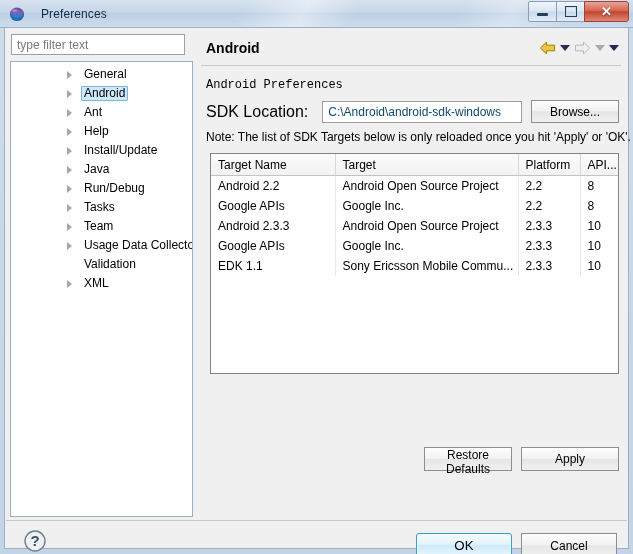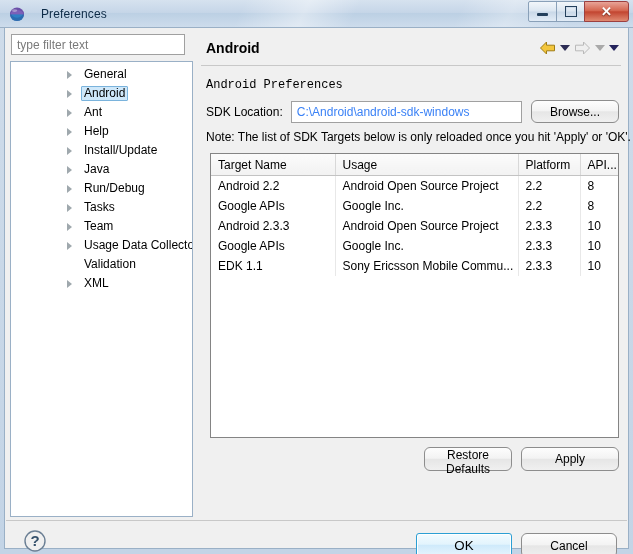--- a/index.html
+++ b/index.html
@@ -243,43 +243,43 @@
   .sdk-row {
     position: absolute;
     left: 7px;
     top: 68px;
     right: 4px;
     height: 23px;
     display: flex;
     align-items: center;
   }
   .sdk-label {
-    font-size: 12px;
+    font-size: 16px;
     color: #000000;
     white-space: nowrap;
-    margin-right: 8px;
+    margin-right: 14px;
     text-align: center;
   }
   .sdk-input {
     flex: 1;
     height: 22px;
     box-sizing: border-box;
     border: 1px solid #a0a0a0;
     background: #ffffff;
     font-family: "Liberation Sans", sans-serif;
     font-size: 12px;
-    color: #3b82f6;
+    color: #0c4a6e;
     padding: 0 5px;
     outline: none;
     min-width: 0;
   }
   .btn {
     box-sizing: border-box;
     border: 1px solid #8d8d8d;
-    border-radius: 6px;
+    border-radius: 0;
     background: linear-gradient(to bottom, #fdfdfd 0%, #f3f3f3 46%, #e6e6e6 52%, #f0f0f0 100%);
     font-family: "Liberation Sans", sans-serif;
     font-size: 12px;
     color: #000000;
     cursor: default;
     padding: 0;
   }
   .btn-browse {
     width: 88px;
     height: 23px;
@@ -294,21 +294,21 @@
     color: #000000;
     white-space: nowrap;
   }
 
   
   .table-wrap {
     position: absolute;
     left: 11px;
     top: 121px;
     right: 4px;
-    height: 285px;
+    height: 221px;
     box-sizing: border-box;
     border: 1px solid #848484;
     background: #ffffff;
     overflow: hidden;
   }
   .tbl { width: 100%; border-collapse: collapse; table-layout: fixed; }
   .tbl th {
     height: 21px;
     background: linear-gradient(to bottom, #fbfbfb 0%, #f2f2f2 100%);
     border-right: 1px solid #d8d8d8;
@@ -512,21 +512,21 @@
         <table class="tbl">
           <colgroup>
             <col class="col-target">
               <col class="col-vendor">
               <col class="col-platform">
               <col class="col-api">
           </colgroup>
           <thead>
             <tr>
               <th>Target Name</th>
-              <th>Usage</th>
+              <th>Target</th>
               <th>Platform</th>
               <th>API...</th>
             </tr>
           </thead>
           <tbody>
             <tr>
               <td>Android 2.2</td>
               <td>Android Open Source Project</td>
               <td>2.2</td>
               <td>8</td>

